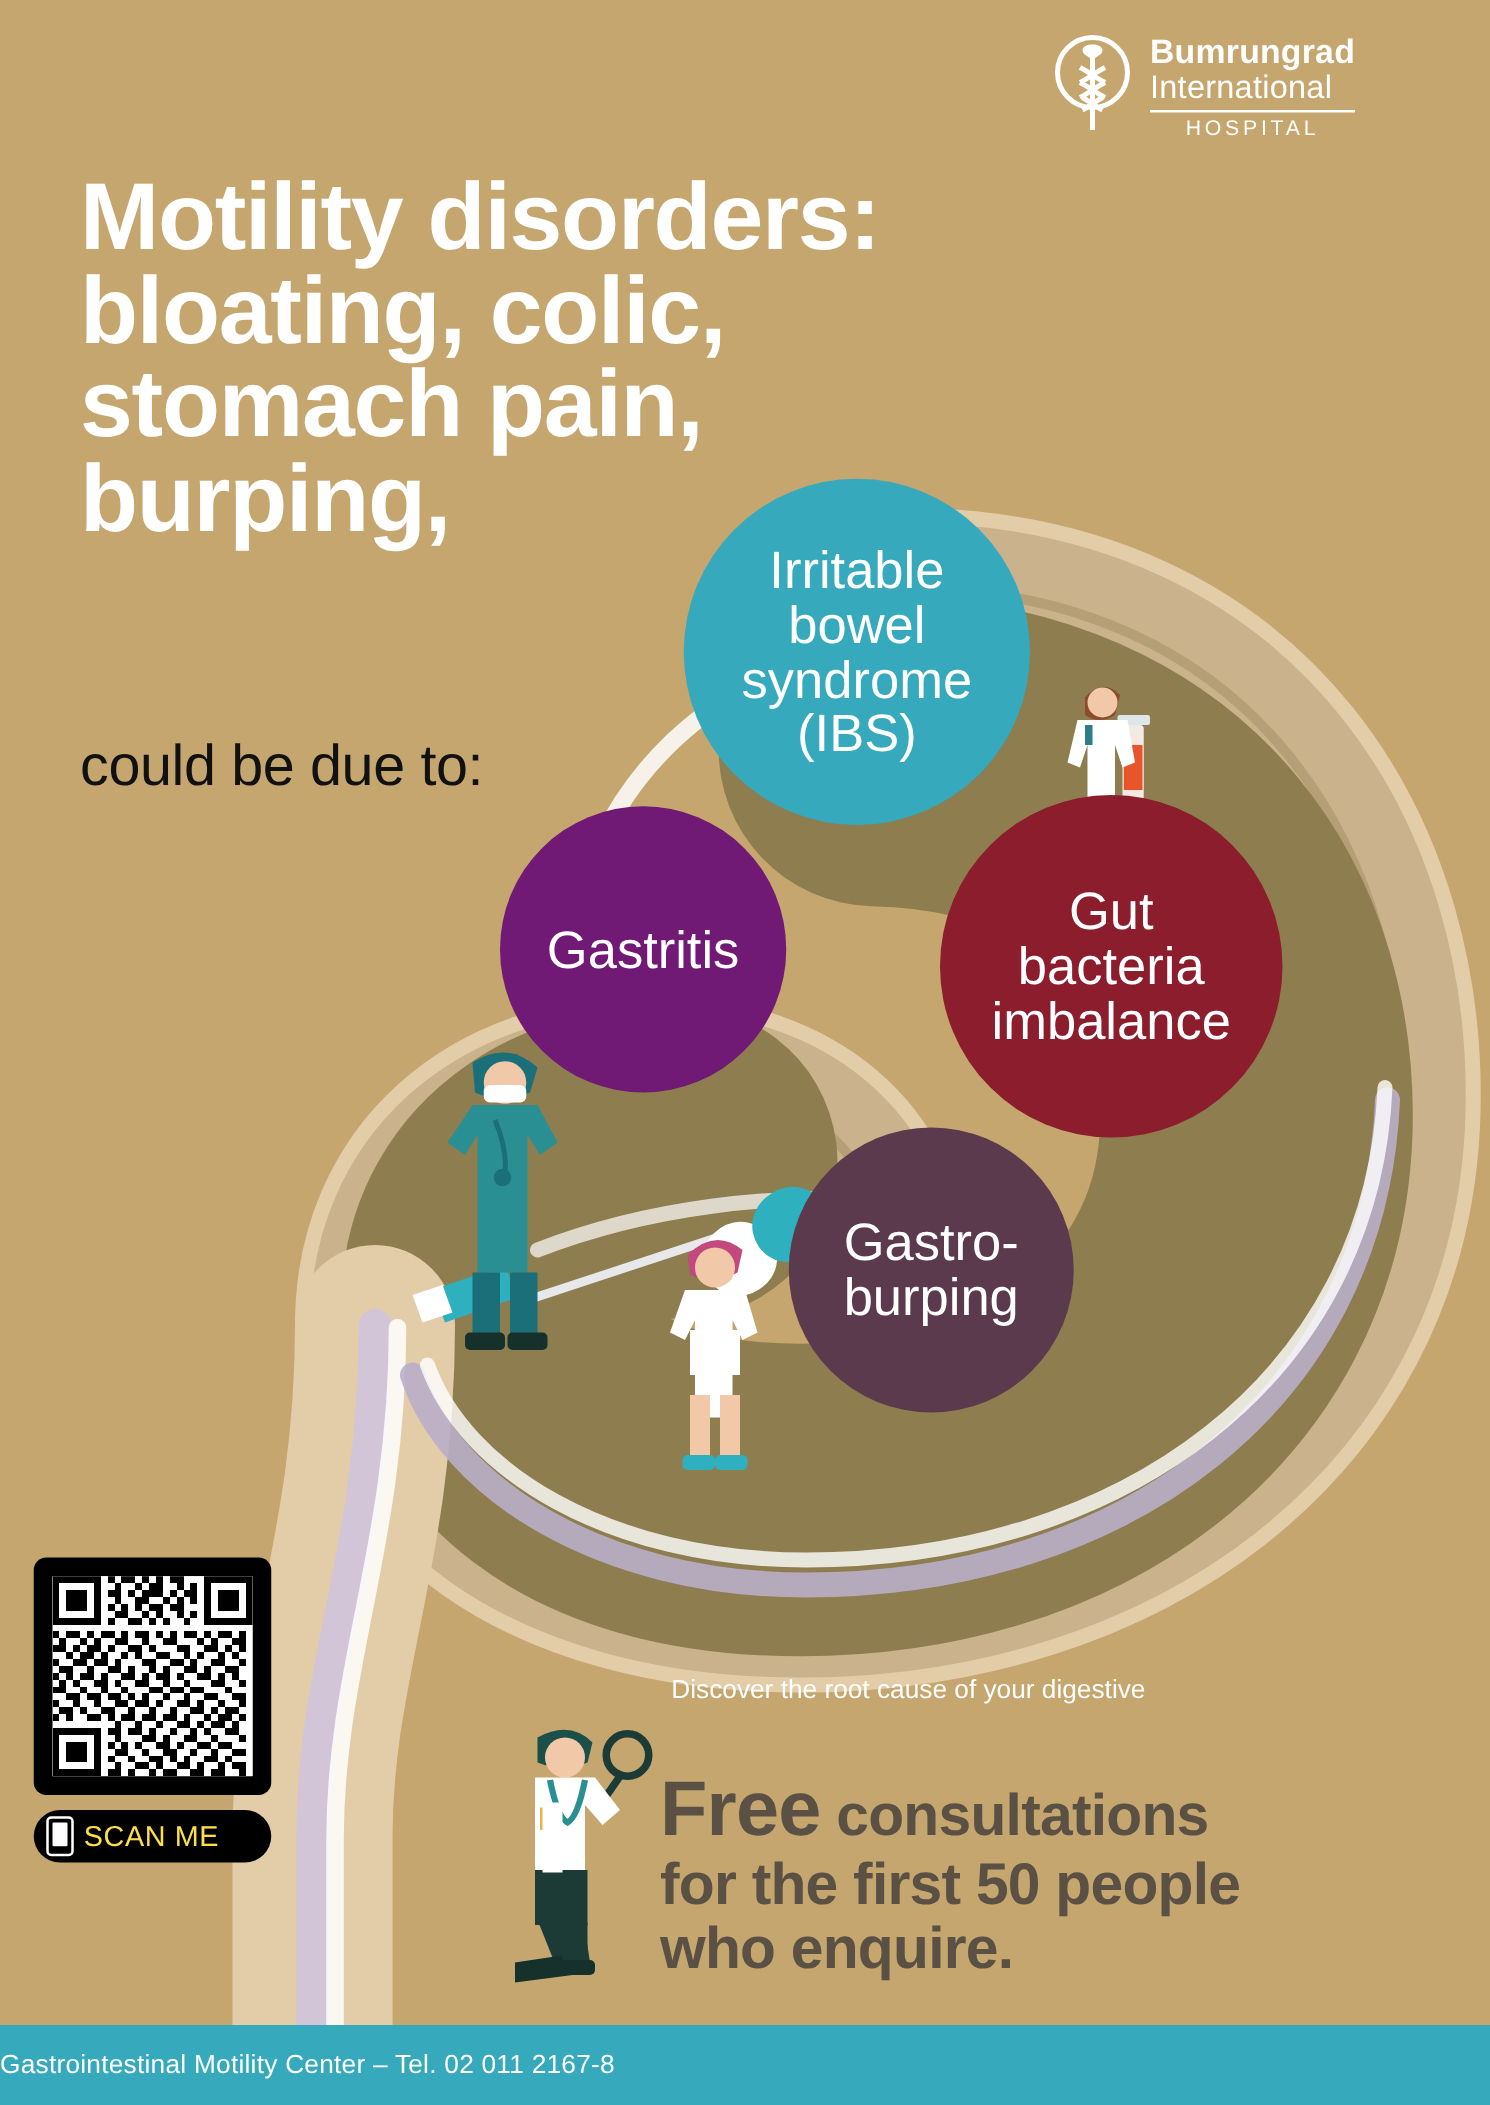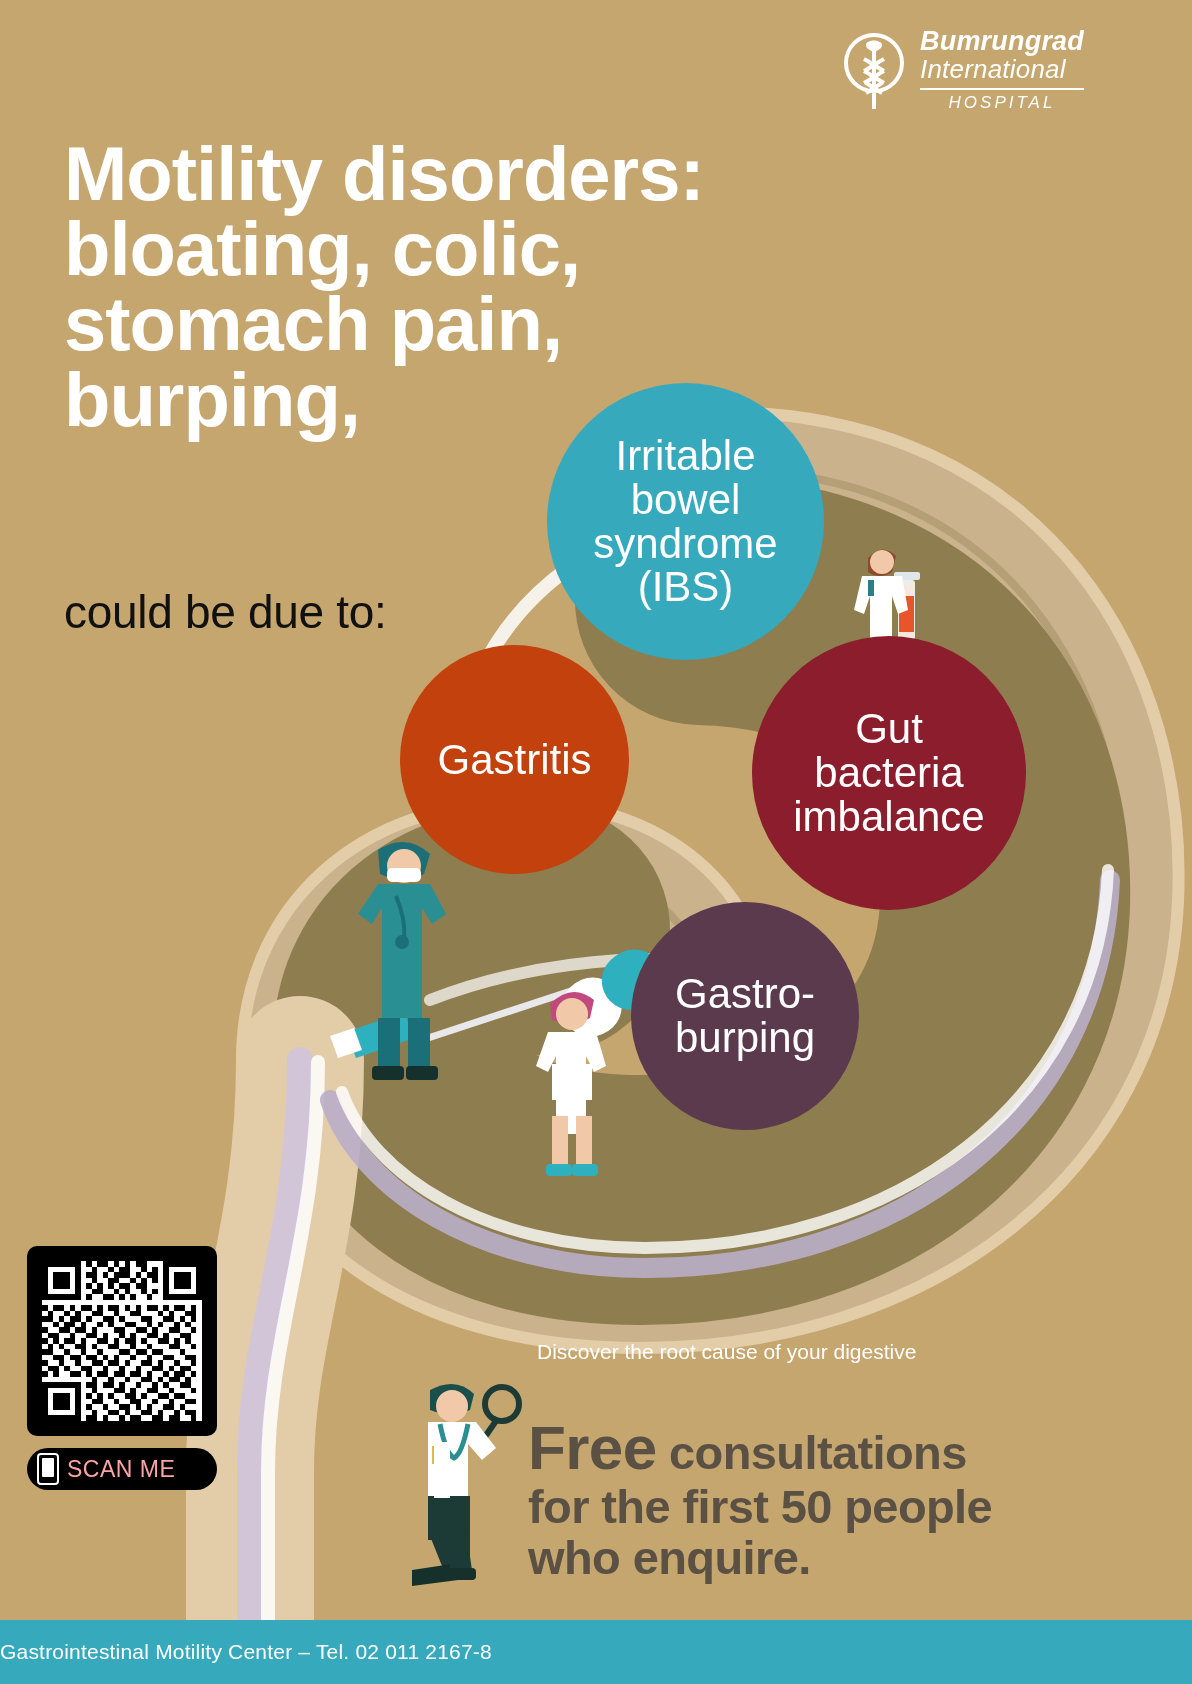--- a/index.html
+++ b/index.html
@@ -8,21 +8,21 @@
     background:#c5a66e;
     font-family:"Liberation Sans", sans-serif;
     overflow:hidden;position:relative;
   }
   .poster{position:absolute;inset:0;overflow:hidden;}
 
   
   .gut-layer{position:absolute;inset:0;}
 
   
-  .logo{position:absolute;top:28px;right:108px;display:flex;align-items:flex-end;gap:14px;font-style:italic;}
+  .logo{position:absolute;top:28px;right:108px;display:flex;align-items:flex-start;gap:14px;}
   .logo-mark{width:64px;height:78px;flex:none;}
   .logo-text{color:#ffffff;line-height:1.0;}
   .logo-l1{font-size:27px;font-weight:bold;letter-spacing:.2px;}
   .logo-l2{font-size:26px;font-weight:400;letter-spacing:.2px;margin-top:1px;}
   .logo-rule{height:2px;background:#fff;margin:6px 0 4px 0;width:100%;}
   .logo-l3{font-size:17px;font-weight:400;letter-spacing:3px;text-align:center;}
 
   
   .headline{
     position:absolute;left:64px;top:136px;width:760px;
@@ -34,35 +34,35 @@
     position:absolute;left:64px;top:585px;
     color:#111111;font-size:46px;font-weight:400;letter-spacing:-.3px;
   }
 
   
   .bubble{position:absolute;border-radius:50%;display:flex;align-items:center;
     justify-content:center;text-align:center;color:#fff;font-weight:400;
     line-height:1.04;}
   .b-ibs{left:547px;top:383px;width:277px;height:277px;background:#36a9bd;font-size:42px;}
   .b-gut{left:752px;top:636px;width:274px;height:274px;background:#8b1d2c;font-size:42px;}
-  .b-gastritis{left:400px;top:645px;width:229px;height:229px;background:#c2410c;font-size:42px;}
+  .b-gastritis{left:400px;top:645px;width:229px;height:229px;background:#701a75;font-size:42px;}
   .b-malab{left:107px;top:802px;width:244px;height:244px;background:#86c65a;font-size:42px;
     box-shadow:0 0 0 3px #e7efdf;}
   .b-gastro{left:631px;top:902px;width:228px;height:228px;background:#5c3a4d;font-size:42px;}
   .bubble span{display:block;padding:0 10px;}
 
   
   .qr-box{position:absolute;left:27px;top:1246px;width:190px;height:190px;
     background:#000;border-radius:10px;display:flex;align-items:center;justify-content:center;}
   .qr-inner{width:160px;height:160px;background:#fff;}
   .scan-me{position:absolute;left:27px;top:1448px;width:190px;height:42px;background:#000;
     border-radius:21px;display:flex;align-items:center;gap:8px;padding-left:10px;box-sizing:border-box;}
   .phone-ic{width:18px;height:28px;border:2px solid #fff;border-radius:4px;flex:none;position:relative;}
   .phone-ic:after{content:"";position:absolute;left:3px;top:3px;right:3px;bottom:6px;background:#fff;border-radius:1px;}
-  .scan-label{color:#fca5a5;font-size:23px;letter-spacing:.5px;font-weight:400;}
+  .scan-label{color:#fde047;font-size:23px;letter-spacing:.5px;font-weight:400;}
 
   
   .cta-lead{position:absolute;left:537px;top:1338px;width:520px;color:#fff;
     font-size:21px;line-height:1.34;font-weight:400;}
   .cta-big{position:absolute;left:528px;top:1415px;width:530px;color:#5a5044;
     font-weight:bold;font-size:47px;line-height:1.08;letter-spacing:-.6px;}
   .cta-big .free{font-size:62px;}
 
   
   .footer{position:absolute;left:0;bottom:0;width:1192px;height:64px;background:#36a9bd;

